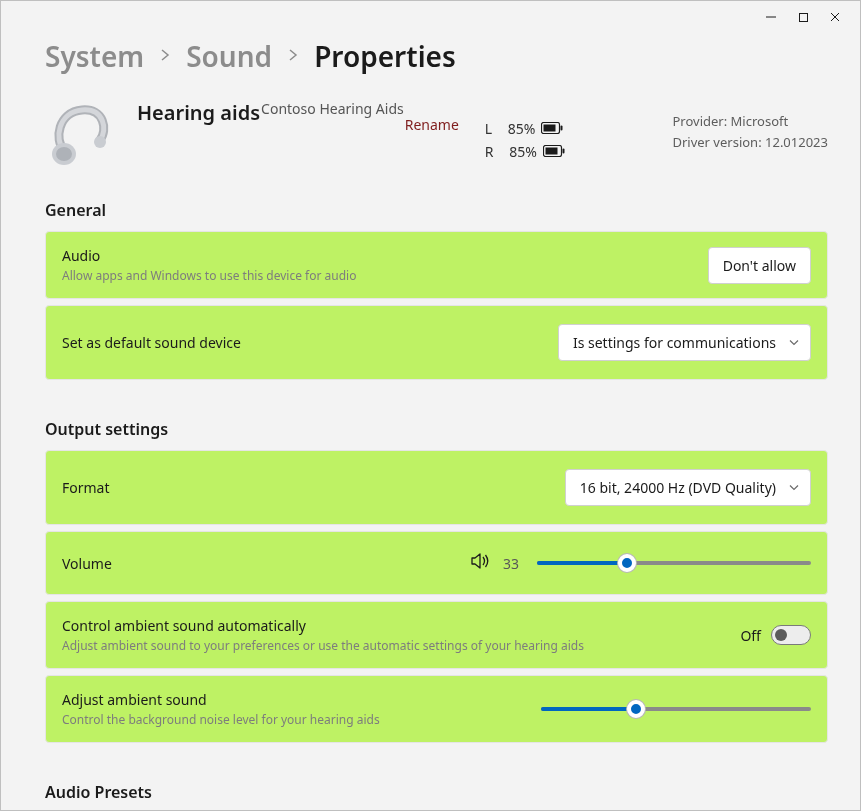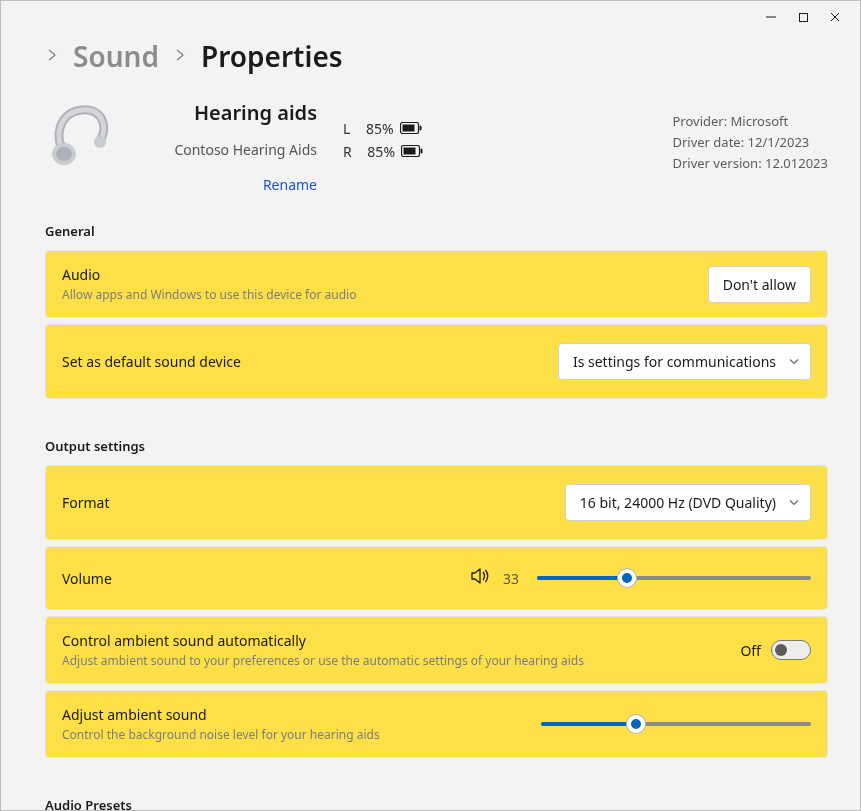--- a/index.html
+++ b/index.html
@@ -46,32 +46,32 @@
   .crumb.active { color: #1b1b1b; }
   .chev { color: #8c8c8c; }
 
   .device-header {
     display: flex;
     align-items: flex-start;
     padding: 4px 0 22px 0;
     gap: 20px;
   }
   .device-icon-wrap { width: 72px; height: 72px; display:flex; align-items:center; justify-content:center; }
-  .device-meta { display:flex; flex-direction:column; gap:14px; min-width: 180px; align-items: flex-end; }
+  .device-meta { display:flex; flex-direction:row; gap:1px; min-width: 180px; }
   .device-name { font-size: 20px; font-weight: 600; }
   .device-sub { font-size: 14px; color: #555; }
-  .rename { font-size: 14px; color: #1d4ed8; cursor:pointer; margin-top:2px; }
+  .rename { font-size: 14px; color: #7f1d1d; cursor:pointer; margin-top:16px; }
   .battery-block { display:flex; flex-direction:column; gap:4px; padding-top: 20px; margin-left: 6px; }
   .battery-line { display:flex; align-items:center; gap:6px; font-size:14px; color:#333; }
   .driver-info { margin-left:auto; padding-top: 12px; font-size:13px; color:#5d5d5d; line-height: 1.6; }
 
-  .section-title { font-size: 13px; font-weight:600; margin: 6px 0 10px 0; }
+  .section-title { font-size: 16px; font-weight:600; margin: 6px 0 10px 0; }
 
   .card {
-    background: #fde047;
+    background: #bef264;
     border: 1px solid #e5e5e5;
     border-radius: 4px;
     padding: 14px 16px;
     margin-bottom: 6px;
     display:flex;
     align-items:center;
   }
   .card .text { display:flex; flex-direction:column; gap:2px; }
   .card .title { font-size: 14px; color:#1b1b1b; }
   .card .sub { font-size: 12px; color:#7d7d7d; }
@@ -143,20 +143,21 @@
       <svg width="12" height="12" viewBox="0 0 12 12">
           <line x1="2" y1="2" x2="10" y2="10" stroke="#1b1b1b" stroke-width="1"></line>
           <line x1="10" y1="2" x2="2" y2="10" stroke="#1b1b1b" stroke-width="1"></line>
         </svg>
     </div>
   </div>
 
   <div class="content">
 
     <div class="breadcrumb">
+      <span class="crumb">System</span>
       <span class="chev">
         <svg width="14" height="14" viewBox="0 0 14 14">
             <polyline points="4,2 10,7 4,12" fill="none" stroke="#8c8c8c" stroke-width="1.5"></polyline>
           </svg>
       </span>
       <span class="crumb">Sound</span>
       <span class="chev">
         <svg width="14" height="14" viewBox="0 0 14 14">
             <polyline points="4,2 10,7 4,12" fill="none" stroke="#8c8c8c" stroke-width="1.5"></polyline>
           </svg>
@@ -200,21 +201,20 @@
             <svg width="22" height="12" viewBox="0 0 22 12">
                 <rect x="0.5" y="0.5" width="18" height="11" rx="2" fill="none" stroke="#1b1b1b" stroke-width="1.2"></rect>
                 <rect x="2.5" y="2.5" width="12" height="7" fill="#1b1b1b"></rect>
                 <rect x="19.5" y="3.5" width="2" height="5" rx="1" fill="#1b1b1b"></rect>
               </svg>
           </span>
         </div>
       </div>
       <div class="driver-info">
         <div>Provider: Microsoft</div>
-        <div>Driver date: 12/1/2023</div>
         <div>Driver version: 12.012023</div>
       </div>
     </div>
 
     <div class="section-title">General</div>
 
     <div class="card">
       <div class="text">
         <div class="title">Audio</div>
         <div class="sub">Allow apps and Windows to use this device for audio</div>

